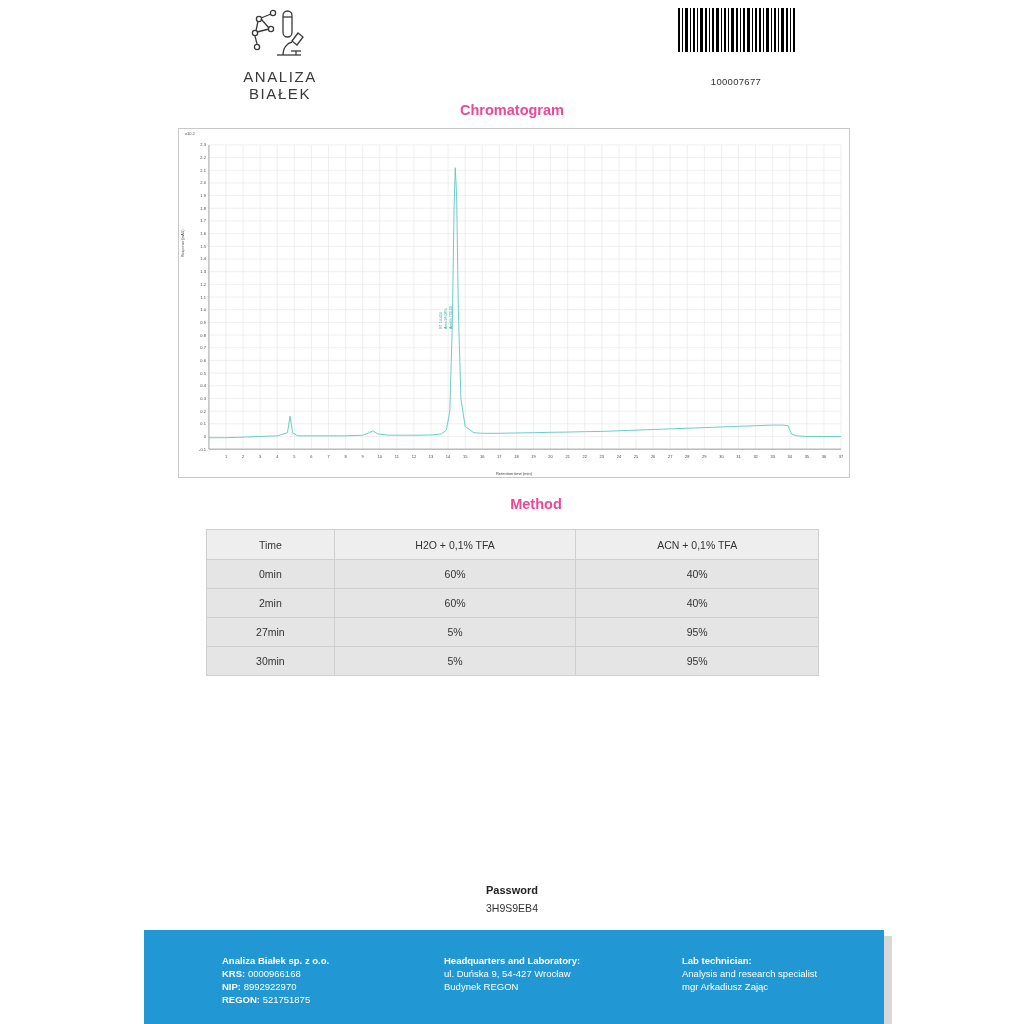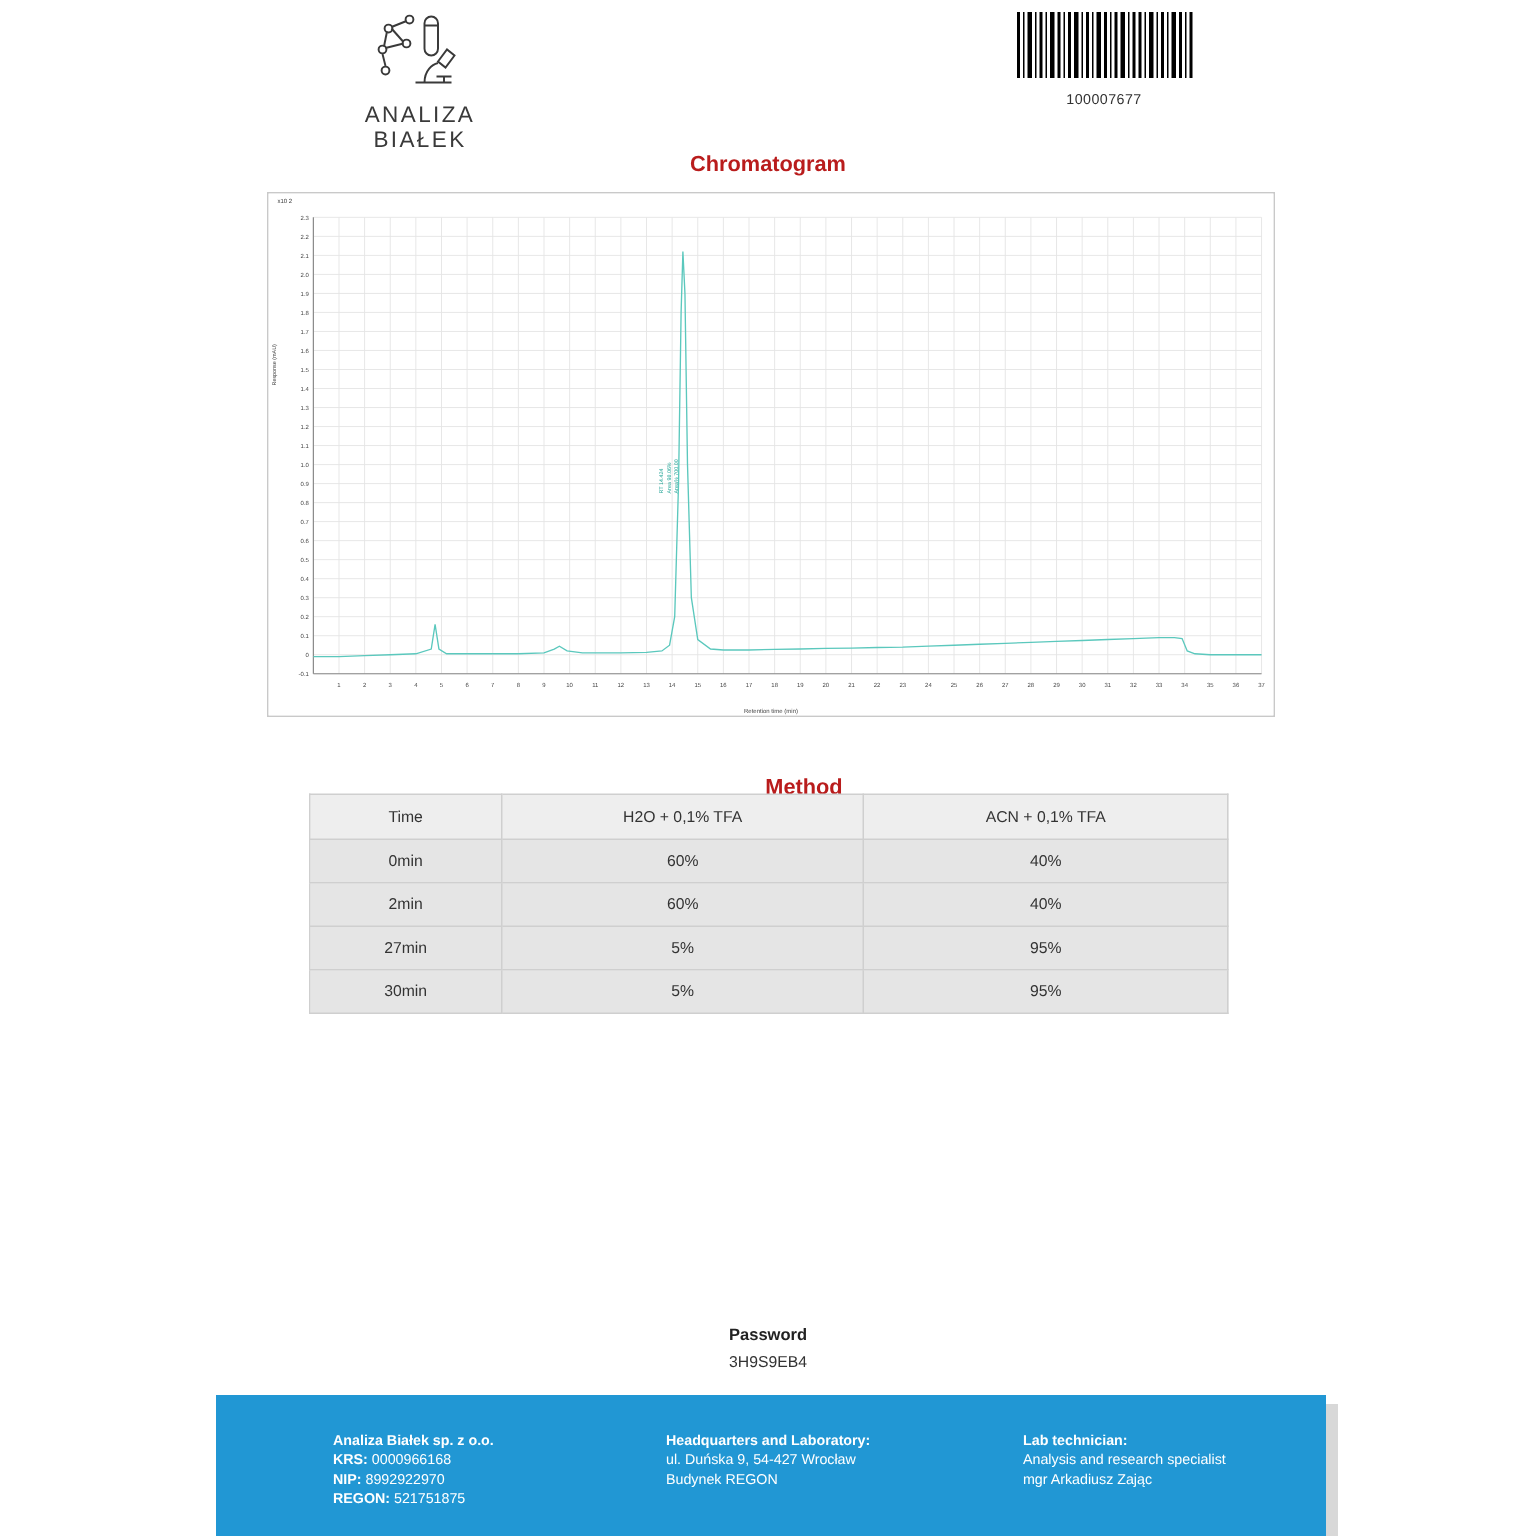--- a/index.html
+++ b/index.html
@@ -18,29 +18,29 @@
     position: absolute; left: 210px; top: 6px;
     width: 140px; text-align: center;
   }
   .logo-mark { height: 58px; display: flex; align-items: center; justify-content: center; }
   .logo-text {
     font-size: 15px; letter-spacing: 1.6px; color: #3a3a3a;
     margin-top: 4px; font-family: "Liberation Sans", sans-serif;
   }
   .barcode-block { position: absolute; right: 228px; top: 8px; width: 120px; text-align: center; }
   .barcode { height: 46px; width: 120px; }
-  .barcode-num { font-size: 9.5px; color: #333; margin-top: 2px; letter-spacing: .3px; }
+  .barcode-num { font-size: 9.5px; color: #333; margin-top: 18px; letter-spacing: .3px; }
 
   
   .section-title {
-    text-align: center; font-size: 14.5px; font-weight: bold; color: #b91c1c;
+    text-align: center; font-size: 14.5px; font-weight: bold; color: #ec4899;
     margin: 0;
   }
   #chromatogram-title { position: absolute; left: 0; right: 0; top: 102px; }
-  #method-title { position: absolute; left: 0; right: 0; top: 517px; padding-left: 48px; }
+  #method-title { position: absolute; left: 0; right: 0; top: 496px; padding-left: 48px; }
 
   
   .chart-wrap {
     position: absolute; left: 178px; top: 128px;
     width: 672px; height: 350px;
     border: 1px solid #c9c9c9; background: #fff;
   }
   .chart-inner { position: absolute; left: 0; top: 0; width: 100%; height: 100%; }
   .y-axis-label {
     position: absolute; left: 2px; top: 128px; width: 10px;

